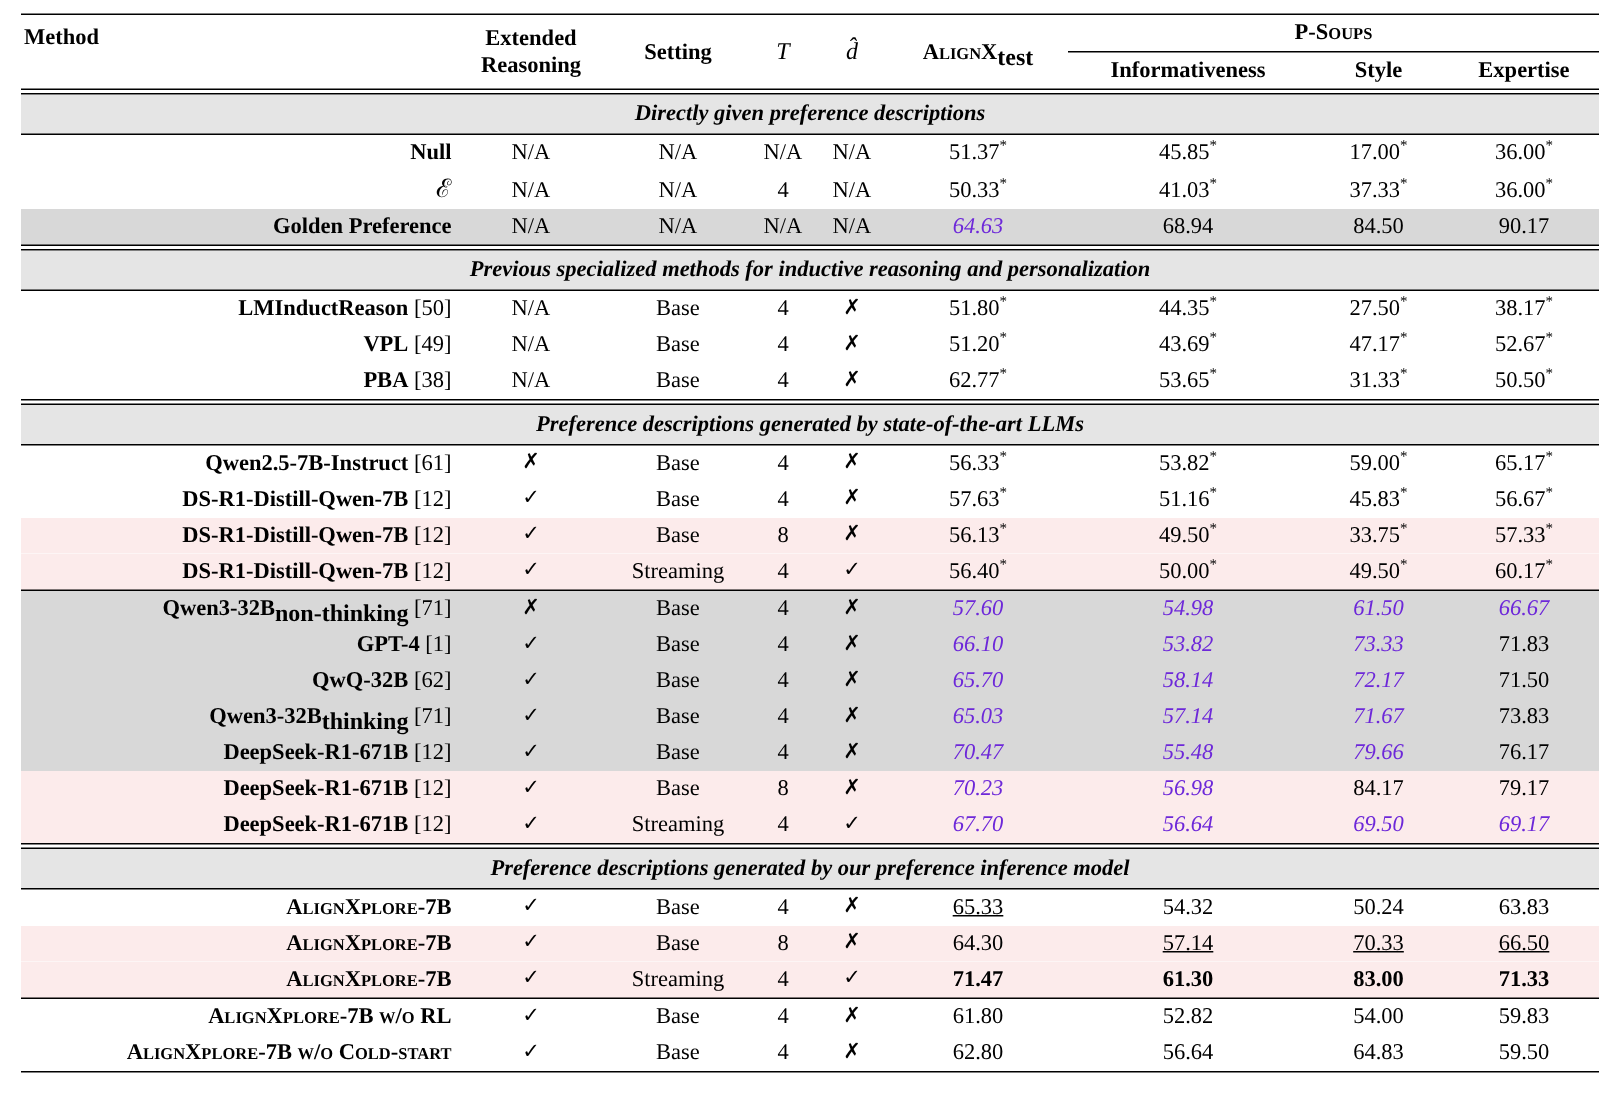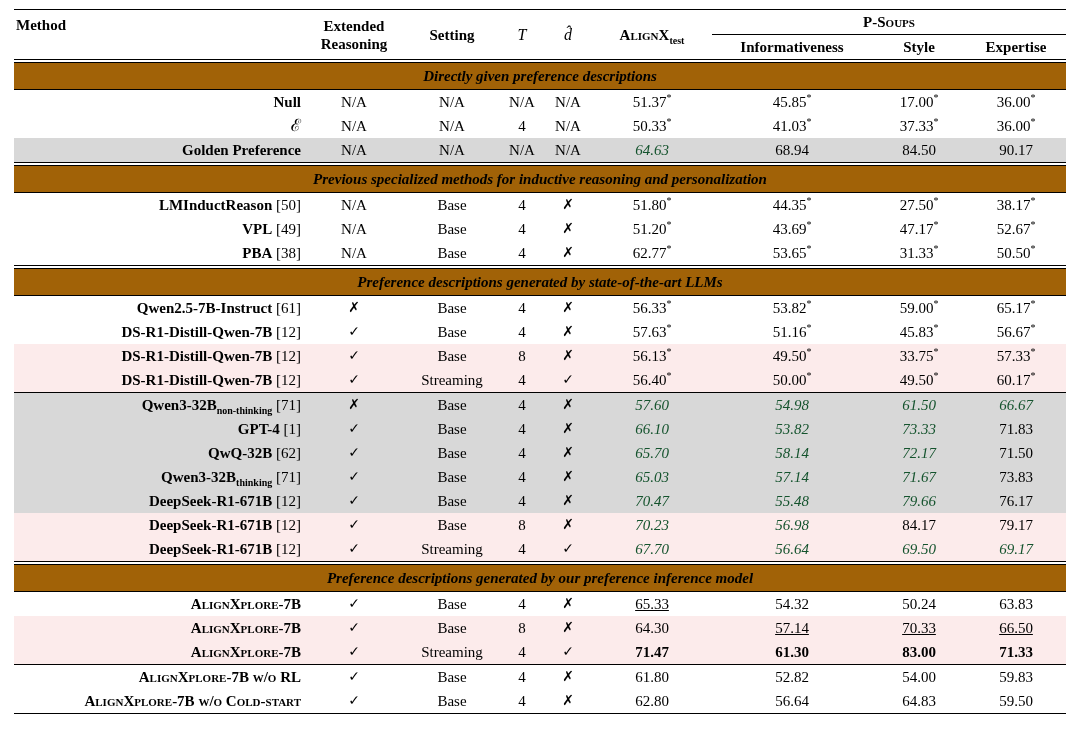--- a/index.html
+++ b/index.html
@@ -34,36 +34,36 @@
   th.psoups { border-bottom: 1px solid #000; }
   th.method-h { text-align: left; vertical-align: top; padding-top: 6px; padding-left: 2px; }
   th.math { font-weight: normal; font-style: italic; font-size: 16px; }
 
   tbody tr.section-title td {
     border-top: 4px double #000;
     border-bottom: 1px solid #000;
     font-weight: bold;
     font-style: italic;
     padding: 4px 0;
-    background: #a16207;
+    background: #e5e5e5;
   }
   tbody tr:last-child td { border-bottom: 1.5px solid #000; }
   tbody tr.rule-top td { border-top: 1px solid #000; }
 
   td.method { text-align: right; padding-left: 2px; }
   .mname { font-weight: bold; }
   .mname.script { font-weight: normal; font-size: 17px; }
   .sc { font-variant: small-caps; }
-  sub.msub { font-weight: bold; font-size: 10px; line-height: 0; }
+  sub.msub { font-weight: bold; font-size: 16px; line-height: 0; }
   .cite { font-weight: normal; }
 
   tr.bg-pink td { background: #fcebeb; }
   tr.bg-gray td { background: #d8d8d8; }
 
-  .gray-it { color: #14532d; font-style: italic; }
+  .gray-it { color: #6d28d9; font-style: italic; }
   .bold-val { font-weight: bold; }
   .under { text-decoration: underline; }
   td.mark { font-size: 14px; }
   sup.star { font-size: 10px; line-height: 0; }
 </style>
 </head>
 <body>
 
 <div class="wrap">
   <table class="results">

